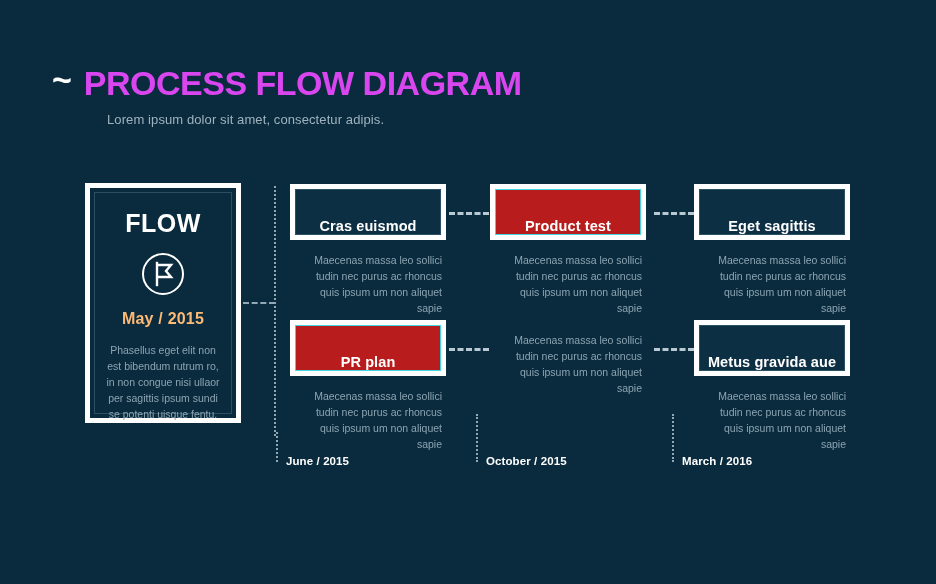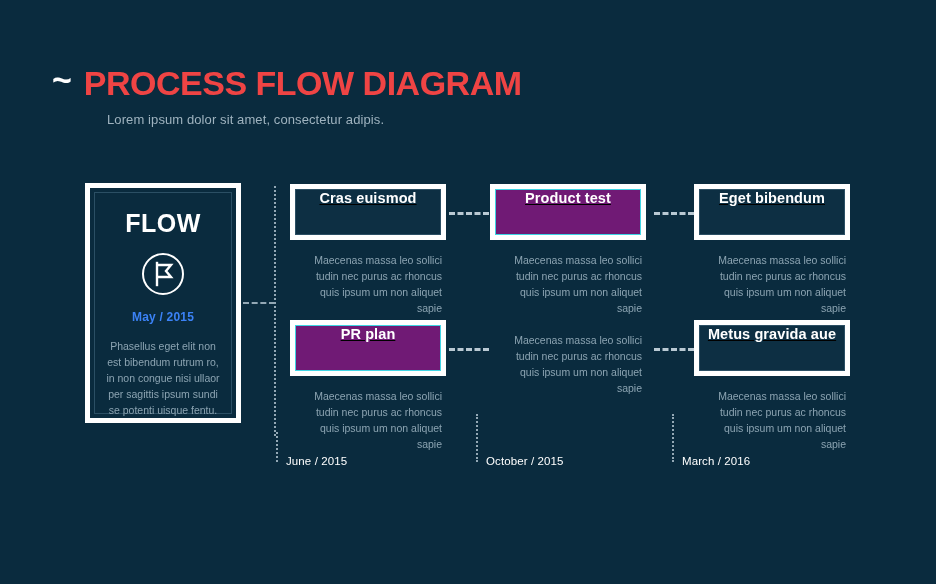--- a/index.html
+++ b/index.html
@@ -28,21 +28,21 @@
   }
   .tilde {
     color: #ffffff;
     font-size: 34px;
     font-weight: bold;
     line-height: 1;
     position: relative;
     top: -4px;
   }
   .title {
-    color: #ef4444;
+    color: #d946ef;
     font-size: 34px;
     font-weight: bold;
     letter-spacing: -0.5px;
     line-height: 1;
     white-space: nowrap;
   }
   .subtitle {
     color: #9fb3bf;
     font-size: 13px;
     margin-top: 12px;
@@ -80,22 +80,22 @@
     font-size: 25px;
     font-weight: bold;
     letter-spacing: 0.5px;
   }
   .flag-circle {
     margin-top: 12px;
     width: 48px;
     height: 48px;
   }
   .start-date {
-    color: #3b82f6;
-    font-size: 12px;
+    color: #fdba74;
+    font-size: 16px;
     font-weight: bold;
     margin-top: 12px;
     letter-spacing: 0.2px;
   }
   .start-divider {
     width: 34px;
     height: 4px;
     background: #ffffff;
     margin-top: 10px;
   }
@@ -148,30 +148,29 @@
     box-sizing: border-box;
     display: flex;
     align-items: center;
     justify-content: center;
   }
   .step-box .step-box-inner {
     width: 100%;
     height: 100%;
     box-sizing: border-box;
     display: flex;
-    align-items: flex-start;
+    align-items: flex-end;
     justify-content: center;
-    text-decoration: underline;
   }
   .step-box.dark .step-box-inner {
     background: #0d2f43;
     border: 1px solid #2b4f64;
   }
   .step-box.cyan .step-box-inner {
-    background: #701a75;
+    background: #b91c1c;
     border: 1px solid #3ed4e4;
   }
   .step-label {
     color: #ffffff;
     font-size: 14.5px;
     font-weight: bold;
     letter-spacing: 0.1px;
     white-space: nowrap;
   }
   .step-desc {
@@ -181,21 +180,21 @@
     text-align: right;
     margin-top: 12px;
     padding: 0 4px;
   }
 
   
   .date-caption {
     position: absolute;
     color: #ffffff;
     font-size: 11.5px;
-    font-weight: normal;
+    font-weight: bold;
     letter-spacing: 0.1px;
     white-space: nowrap;
   }
 </style>
 </head>
 <body>
 
 <div class="header">
   <div class="title-row">
     <span class="tilde">~</span>
@@ -246,21 +245,21 @@
     <div class="step-box-inner">
       <span class="step-label">Product test</span>
     </div>
   </div>
   <div class="step-desc">Maecenas massa leo sollici tudin nec purus ac rhoncus quis ipsum um non aliquet sapie</div>
 </div>
 
 <div class="step" style="left:694px; top:184px;">
   <div class="step-box dark">
     <div class="step-box-inner">
-      <span class="step-label">Eget bibendum</span>
+      <span class="step-label">Eget sagittis</span>
     </div>
   </div>
   <div class="step-desc">Maecenas massa leo sollici tudin nec purus ac rhoncus quis ipsum um non aliquet sapie</div>
 </div>
 
 <div class="step" style="left:290px; top:320px;">
   <div class="step-box cyan">
     <div class="step-box-inner">
       <span class="step-label">PR plan</span>
     </div>

